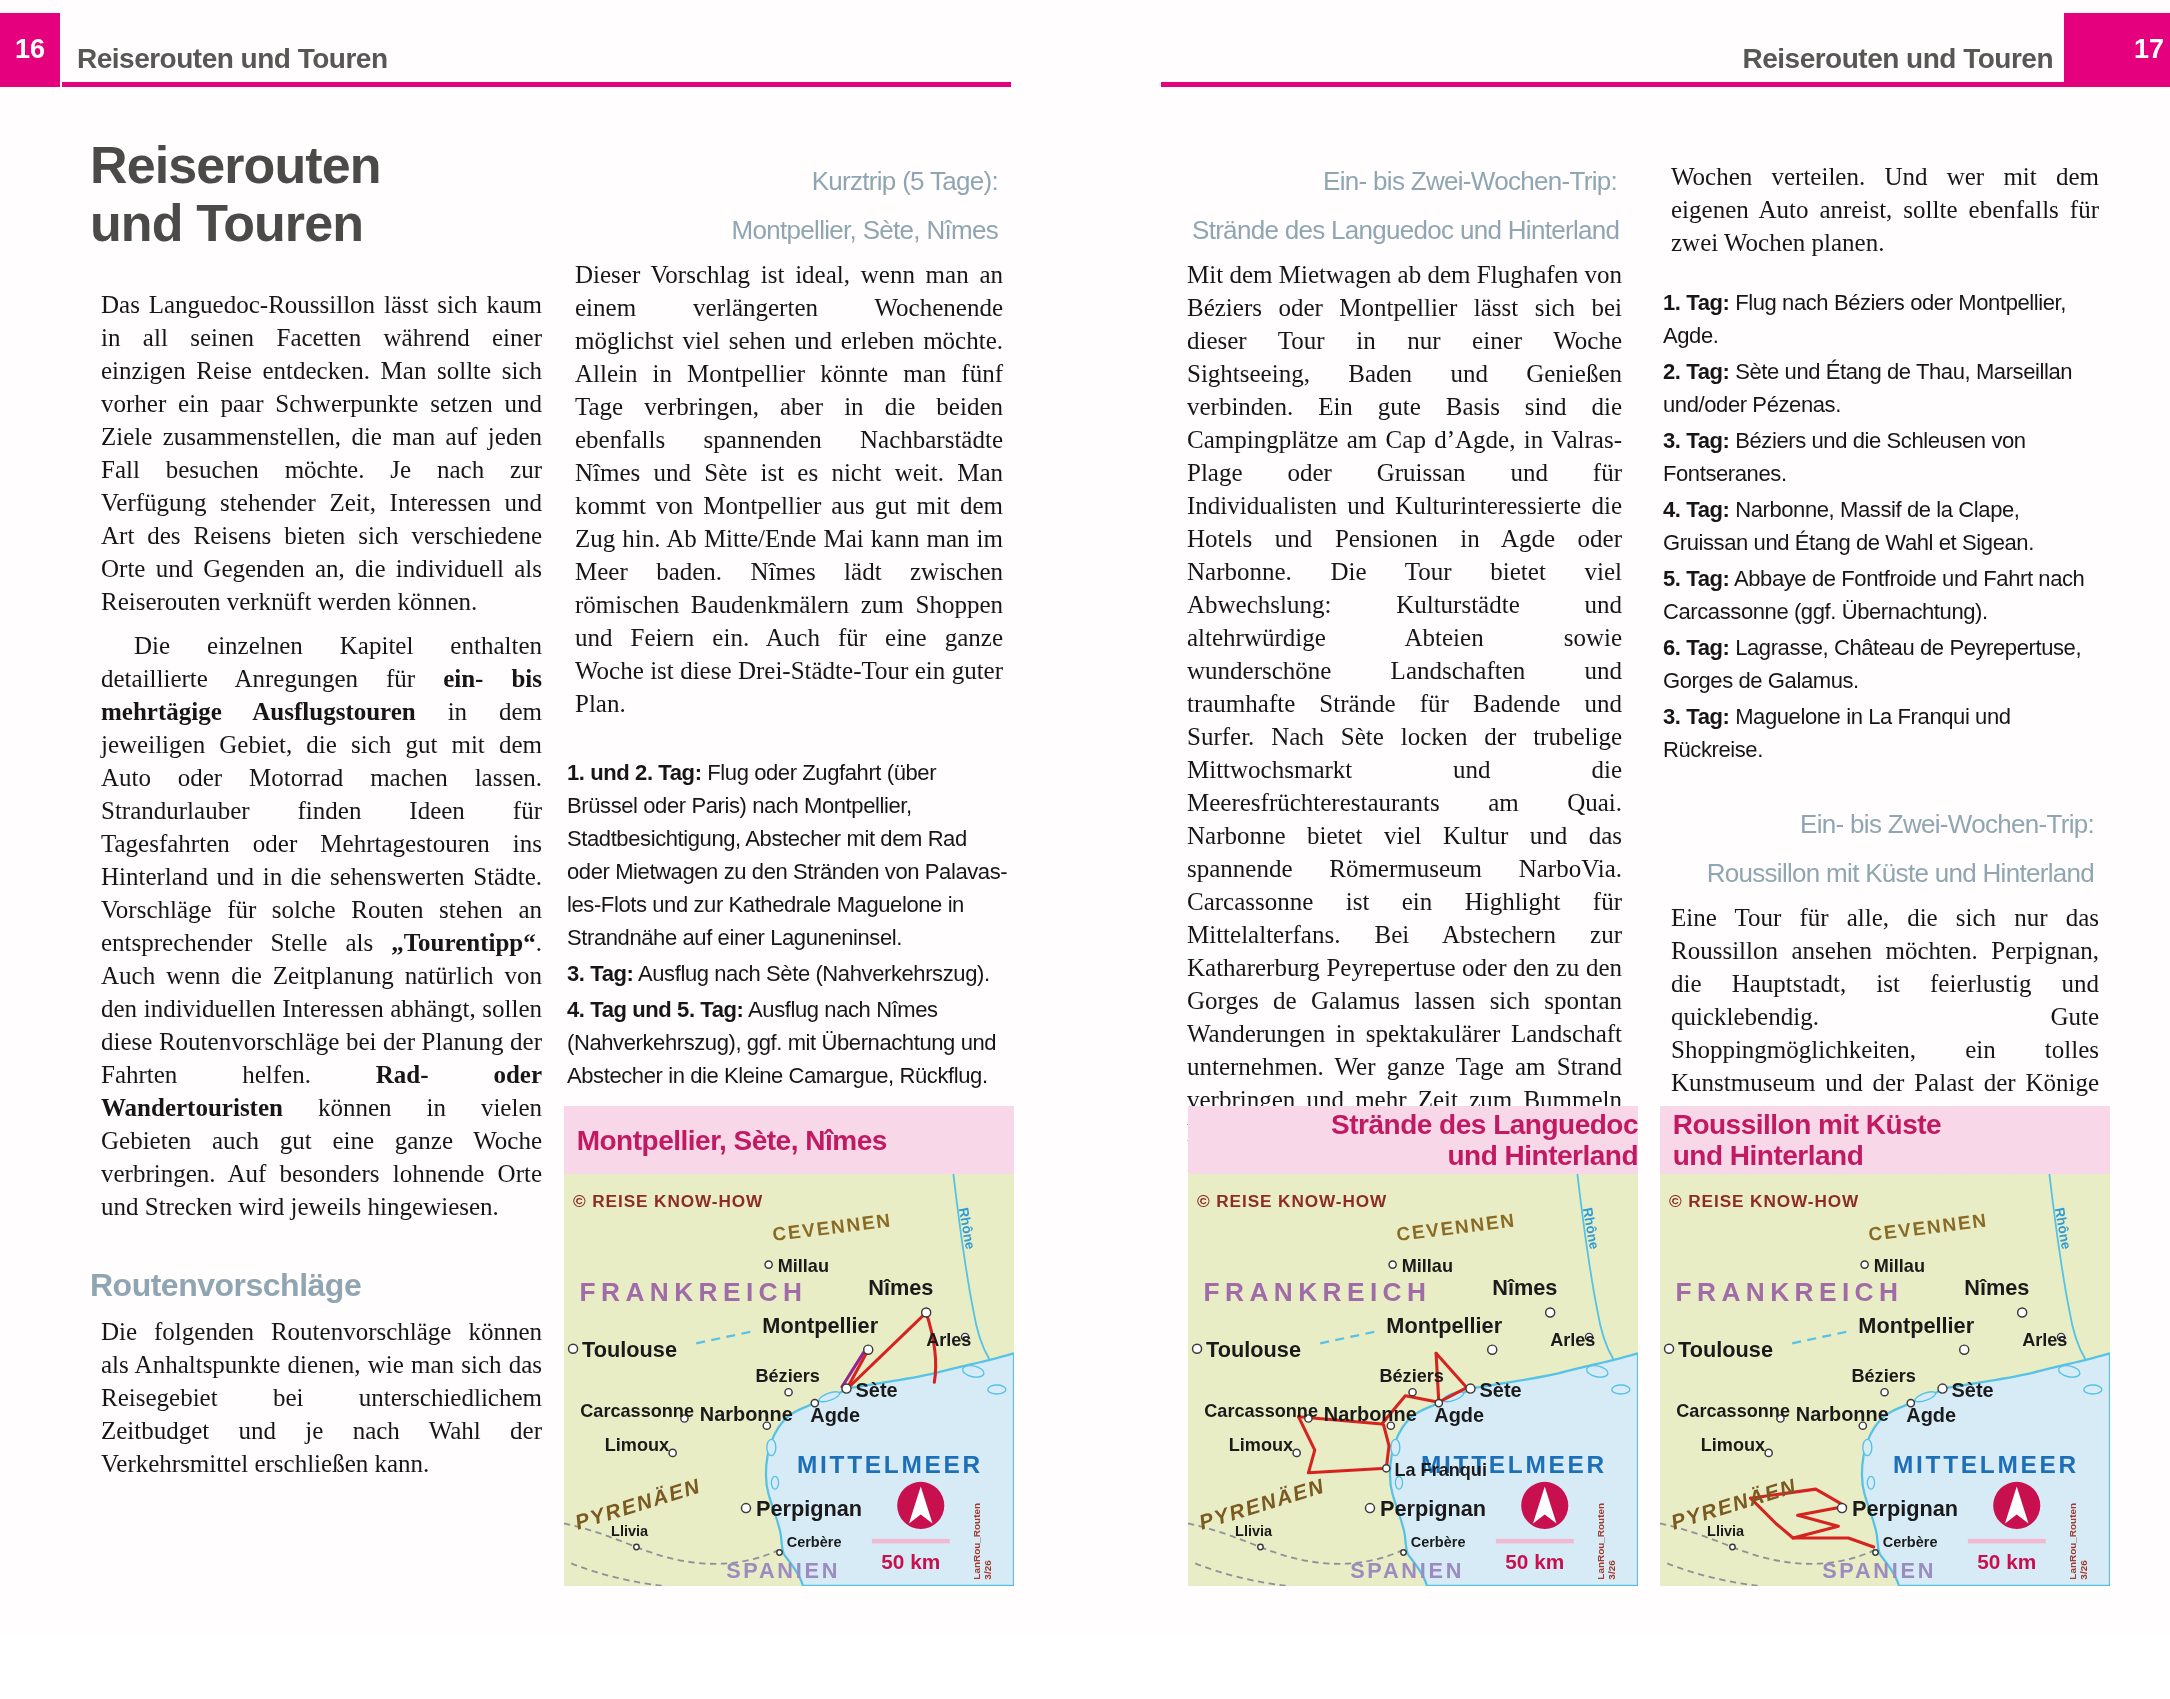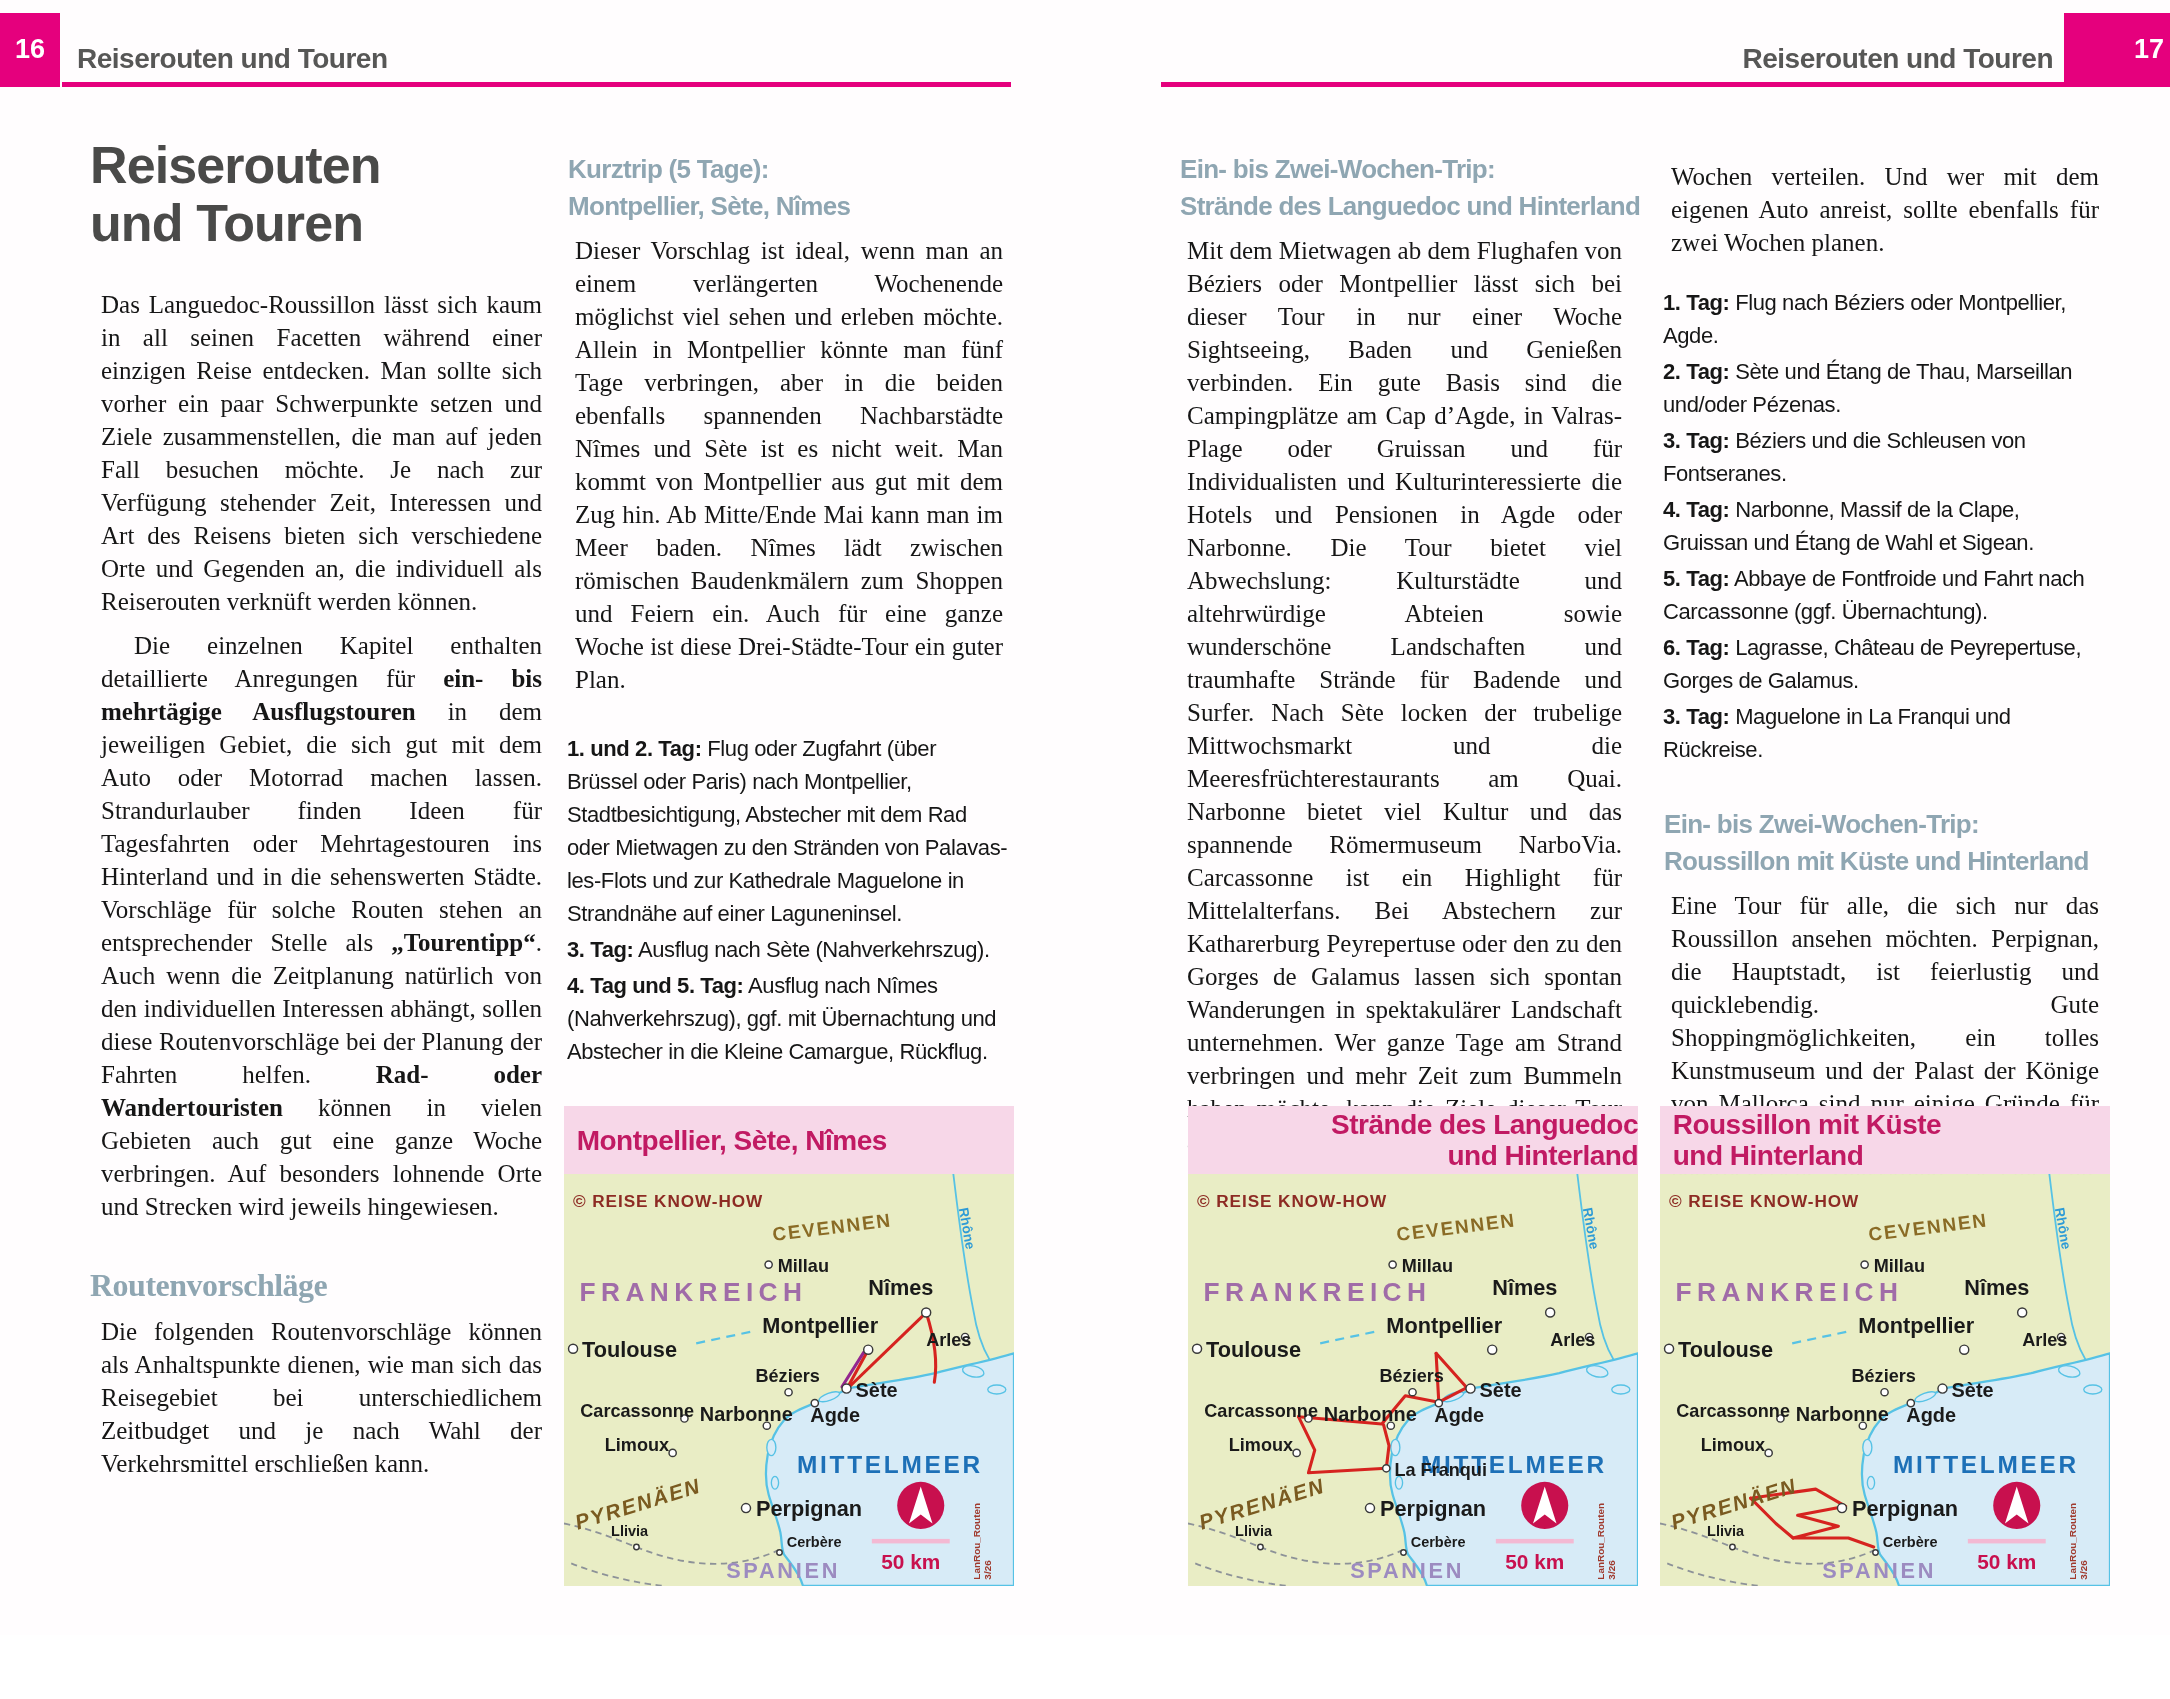--- a/index.html
+++ b/index.html
@@ -18,24 +18,24 @@
   .rule{position:absolute;top:82px;height:4.5px;background:#E5007D;}
   .rule.left{left:62px;width:949px;}
   .rule.right{left:1161px;width:1010px;}
   
   .col{position:absolute;text-align:justify;font-size:25px;line-height:33px;}
   .col p{margin:11px;}
   p.ind{text-indent:33px;}
   .maintitle{font-family:"Liberation Sans","DejaVu Sans",sans-serif;font-weight:bold;
              font-size:52px;line-height:58px;color:#4A4A49;letter-spacing:-0.9px;
              white-space:pre-line;margin:0 0 36px 0;text-align:left;}
-  .subhead{font-family:"Liberation Sans","DejaVu Sans",sans-serif;font-weight:bold;
+  .subhead{font-family:"Liberation Sans","DejaVu Sans",sans-serif;font-weight:normal;
            color:#8FA6B2;font-size:26px;line-height:33px;letter-spacing:-0.7px;
-           text-align:left;white-space:nowrap;margin:4px;}
-  .bigsub{font-family:Liberation Serif, serif;font-weight:bold;
+           text-align:right;white-space:nowrap;margin:16px;}
+  .bigsub{font-family:Liberation Sans, sans-serif;font-weight:bold;
           color:#8FA6B2;font-size:32px;line-height:38px;letter-spacing:-0.5px;
           text-align:left;margin:43px 0 11px 0;}
   .headgap{margin-bottom:7.2px;}
   .daylist{margin-top:36px;font-family:"Liberation Sans","DejaVu Sans",sans-serif;
            font-size:22px;line-height:33px;letter-spacing:-0.4px;text-align:left;}
   .daylist p{margin:3px;}
   
   .map{position:absolute;width:450px;height:479px;top:1106px;}
   .map1{left:564px;}
   .map2{left:1188px;text-align:right;}

